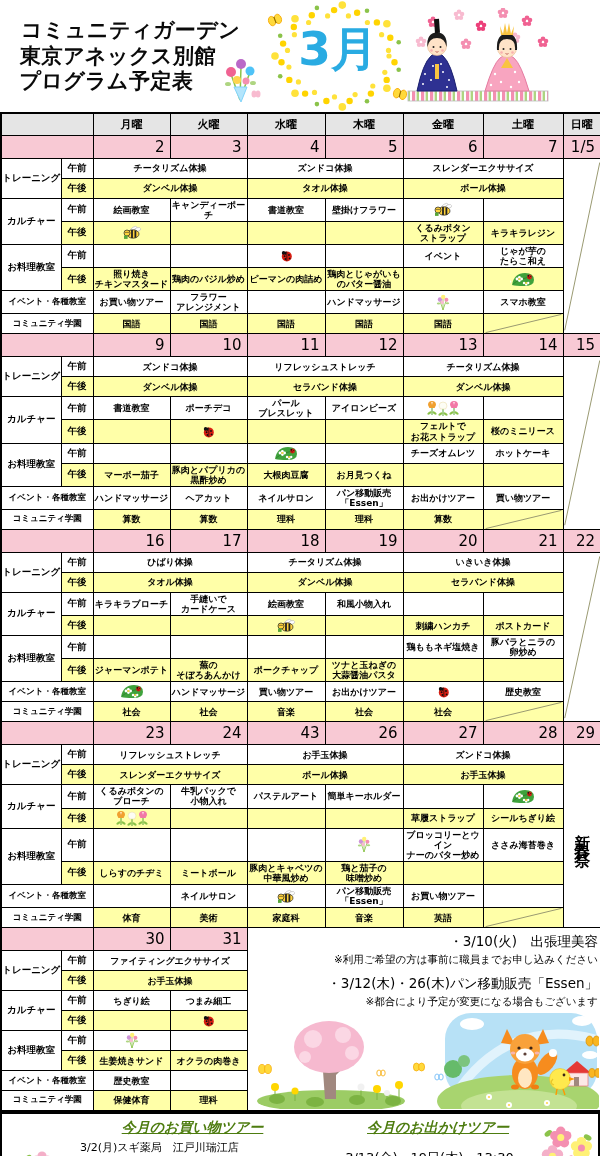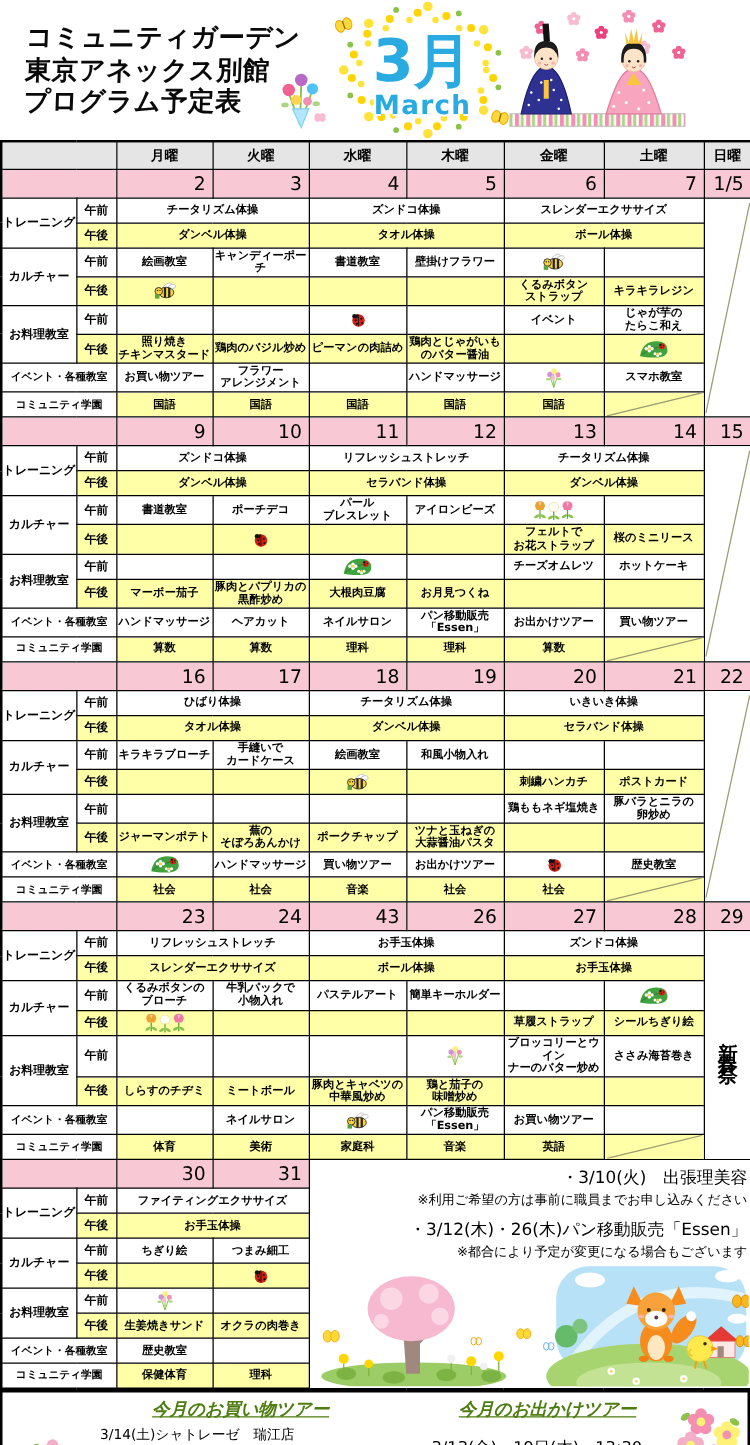--- a/index.html
+++ b/index.html
@@ -131,21 +131,20 @@
             <ellipse cx="3.2" cy="0" rx="3.4" ry="4.8" fill="#ffd93b" stroke="#f6a800" stroke-width="0.8"></ellipse>
             <line x1="0" y1="-3.5" x2="0" y2="3.5" stroke="#8a6d00" stroke-width="1"></line>
           </g>
           <g transform="translate(138,94) rotate(15)">
             <ellipse cx="-3.2" cy="0" rx="3.4" ry="4.8" fill="#ffd93b" stroke="#f6a800" stroke-width="0.8"></ellipse>
             <ellipse cx="3.2" cy="0" rx="3.4" ry="4.8" fill="#ffd93b" stroke="#f6a800" stroke-width="0.8"></ellipse>
             <line x1="0" y1="-3.5" x2="0" y2="3.5" stroke="#8a6d00" stroke-width="1"></line>
           </g>
         </svg>
       <div class="mjp">3月</div>
-      <div class="men">March</div>
     </div>
 
     <span class="hina">
       <svg width="150" height="96" viewBox="0 0 150 96">
         <defs>
           <g id="bl">
               <circle cx="0" cy="-3.2" r="2.3"></circle>
               <circle cx="3" cy="-1" r="2.3"></circle>
               <circle cx="1.9" cy="2.7" r="2.3"></circle>
               <circle cx="-1.9" cy="2.7" r="2.3"></circle>
@@ -1007,20 +1006,21 @@
         <g transform="translate(28,41)">
             <use href="#fw" fill="#f06292"></use>
             <circle r="3.4" fill="#fce4ec"></circle>
           </g>
       </svg>
     </span>
 
     <div class="shop">
       <div class="ttl">今月のお買い物ツアー</div>
       <div>
+          <div class="it">3/2(月)スギ薬局　江戸川瑞江店</div>
           <div class="it">3/14(土)シャトレーゼ　瑞江店</div>
         </div>
     </div>
 
     <div class="out">
       <div class="ttl">今月のお出かけツアー</div>
       <div class="sch">3/13(金)・19日(木)　13:30 ～</div>
 
     </div>
 

